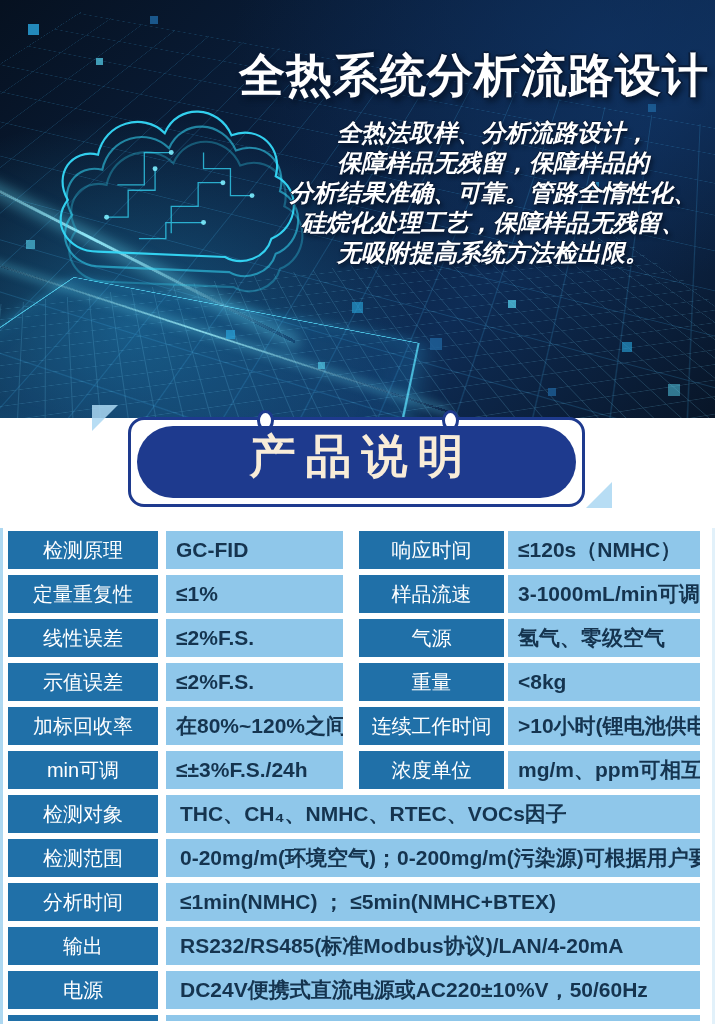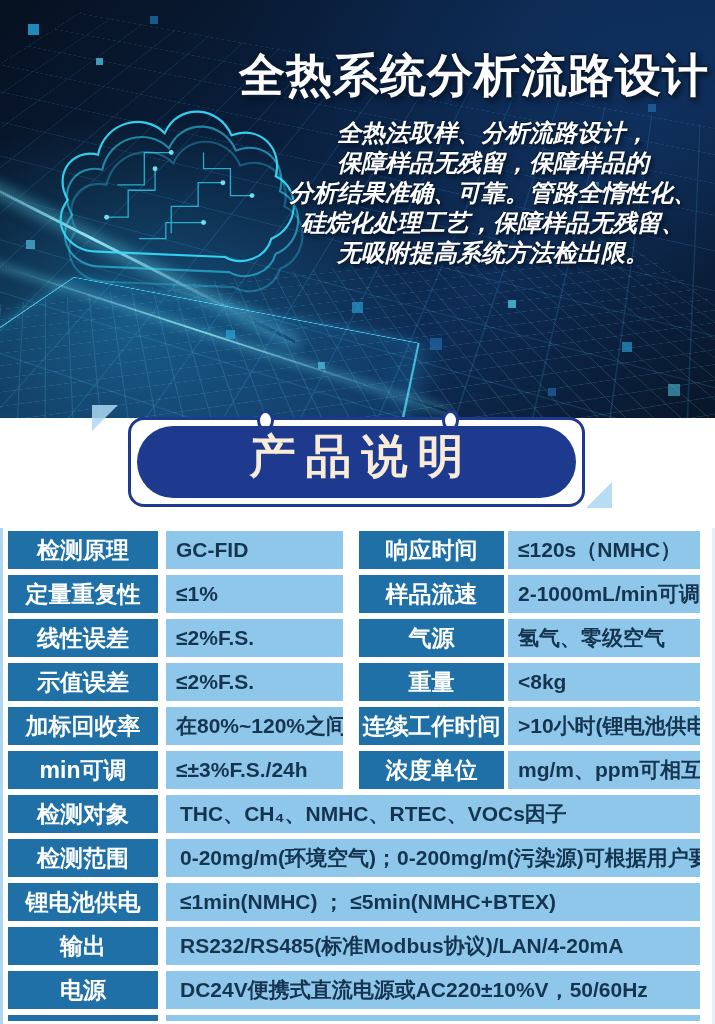--- a/index.html
+++ b/index.html
@@ -56,21 +56,21 @@
         border-left:26px solid #aad7f2;border-bottom:26px solid transparent;opacity:.85;}
   .tri-right{position:absolute;left:586px;top:482px;width:0;height:0;
         border-right:26px solid #aad7f2;border-top:26px solid transparent;opacity:.85;}
 
   
   .edge-line-left{position:absolute;left:0;top:528px;width:3px;height:496px;background:#aed8f1;}
   .edge-line-right{position:absolute;right:0;top:528px;width:3px;height:496px;background:#cfe8f7;opacity:.6;}
   .spec-table{position:absolute;left:8px;top:531px;width:692px;}
   .row{display:flex;height:38px;margin-bottom:6px;}
   .cell{display:flex;align-items:center;box-sizing:border-box;}
-  .label{background:#2070a8;color:#ffffff;font-weight:bold;font-size:23px;justify-content:center;}
+  .label{background:#2070a8;color:#ffffff;font-weight:normal;font-size:20px;justify-content:center;}
   .value{background:#8fc7ea;color:#15344f;font-size:21px;font-weight:600;
          justify-content:flex-start;padding-left:14px;white-space:nowrap;overflow:hidden;}
   .w-label1{width:150px;margin-right:8px;}
   .w-value1{width:177px;margin-right:16px;padding-left:10px;}
   .w-label2{width:145px;margin-right:4px;}
   .w-value2{flex:1;padding-left:10px;}
   .w-valuefull{flex:1;}
   .row-partial{position:absolute;left:8px;top:1015px;width:692px;height:6px;display:flex;}
   .row-partial .p-label{width:150px;margin-right:8px;background:#2070a8;}
   .row-partial .p-value{flex:1;background:#8fc7ea;}
@@ -156,21 +156,21 @@
       <div class="cell label w-label1">检测原理</div>
       <div class="cell value w-value1">GC-FID</div>
       <div class="cell label w-label2">响应时间</div>
       <div class="cell value w-value2">≤120s（NMHC）</div>
     </div>
 
     <div class="row">
       <div class="cell label w-label1">定量重复性</div>
       <div class="cell value w-value1">≤1%</div>
       <div class="cell label w-label2">样品流速</div>
-      <div class="cell value w-value2">2-1000mL/min可调</div>
+      <div class="cell value w-value2">3-1000mL/min可调</div>
     </div>
 
     <div class="row">
       <div class="cell label w-label1">线性误差</div>
       <div class="cell value w-value1">≤2%F.S.</div>
       <div class="cell label w-label2">气源</div>
       <div class="cell value w-value2">氢气、零级空气</div>
     </div>
 
     <div class="row">
@@ -198,21 +198,21 @@
       <div class="cell label w-label1">检测对象</div>
       <div class="cell value w-valuefull">THC、CH₄、NMHC、RTEC、VOCs因子</div>
     </div>
 
     <div class="row">
       <div class="cell label w-label1">检测范围</div>
       <div class="cell value w-valuefull">0-20mg/m(环境空气)；0-200mg/m(污染源)可根据用户要求配置</div>
     </div>
 
     <div class="row">
-      <div class="cell label w-label1">锂电池供电</div>
+      <div class="cell label w-label1">分析时间</div>
       <div class="cell value w-valuefull">≤1min(NMHC) ； ≤5min(NMHC+BTEX)</div>
     </div>
 
     <div class="row">
       <div class="cell label w-label1">输出</div>
       <div class="cell value w-valuefull">RS232/RS485(标准Modbus协议)/LAN/4-20mA</div>
     </div>
 
     <div class="row">
       <div class="cell label w-label1">电源</div>

